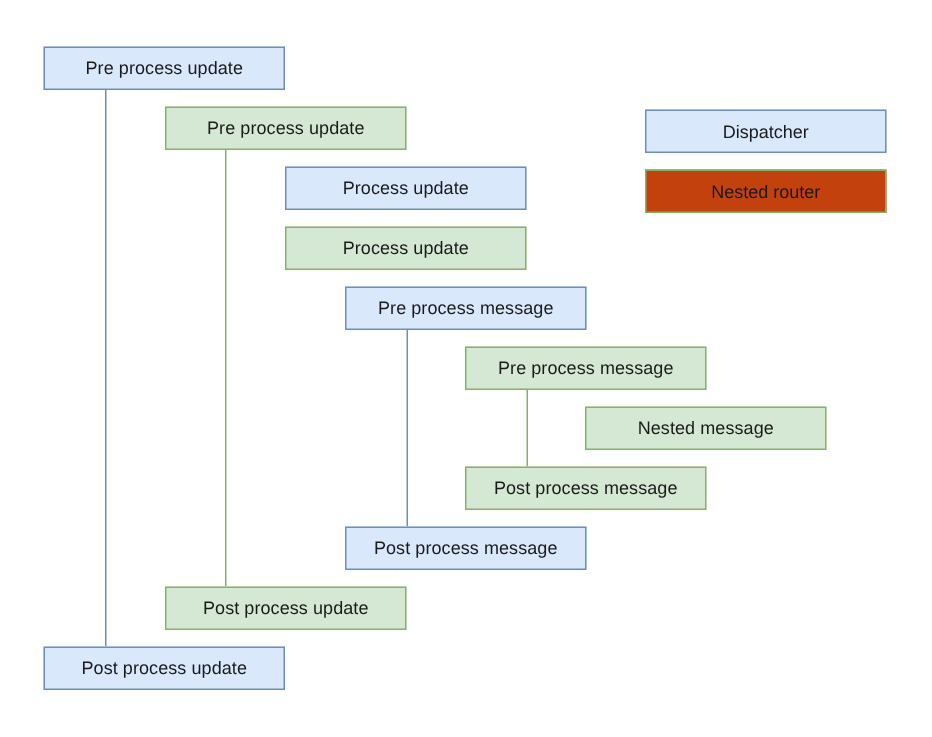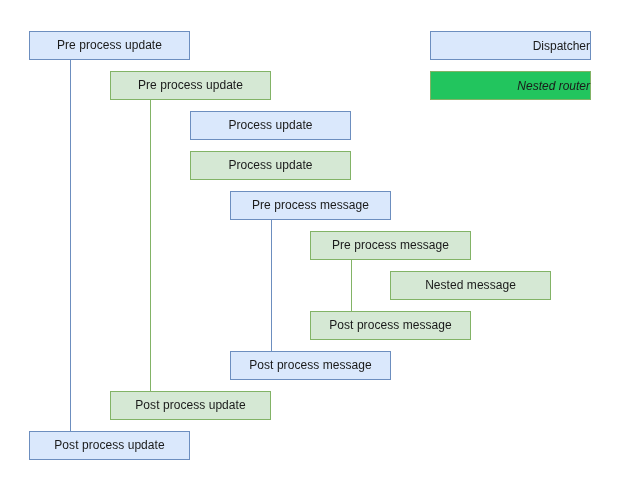--- a/index.html
+++ b/index.html
@@ -56,33 +56,33 @@
   .edge.router {
     background: #82b366;
   }
   .legend-item {
     position: absolute;
     box-sizing: border-box;
     border-width: 1px;
     border-style: solid;
     display: flex;
     align-items: center;
-    justify-content: flex-end;
+    justify-content: center;
     font-size: 12px;
     color: #1a1a1a;
     white-space: nowrap;
+    margin-top: 42px;
   }
   .legend-item.dispatcher {
     background: #dae8fc;
     border-color: #6c8ebf;
   }
   .legend-item.router {
-    background: #22c55e;
+    background: #c2410c;
     border-color: #82b366;
-    font-style: italic;
   }
 </style>
 </head>
 <body>
 
 <div id="canvas" style="width: 621px; height: 399px; background: rgb(255, 255, 255);">
   <div id="edges-layer">
       <div class="edge v dispatcher" style="left: 70px; top: 60px; height: 371px;"></div>
       <div class="edge v router" style="left: 150px; top: 100px; height: 291px;"></div>
       <div class="edge v dispatcher" style="left: 271px; top: 220px; height: 131px;"></div>

